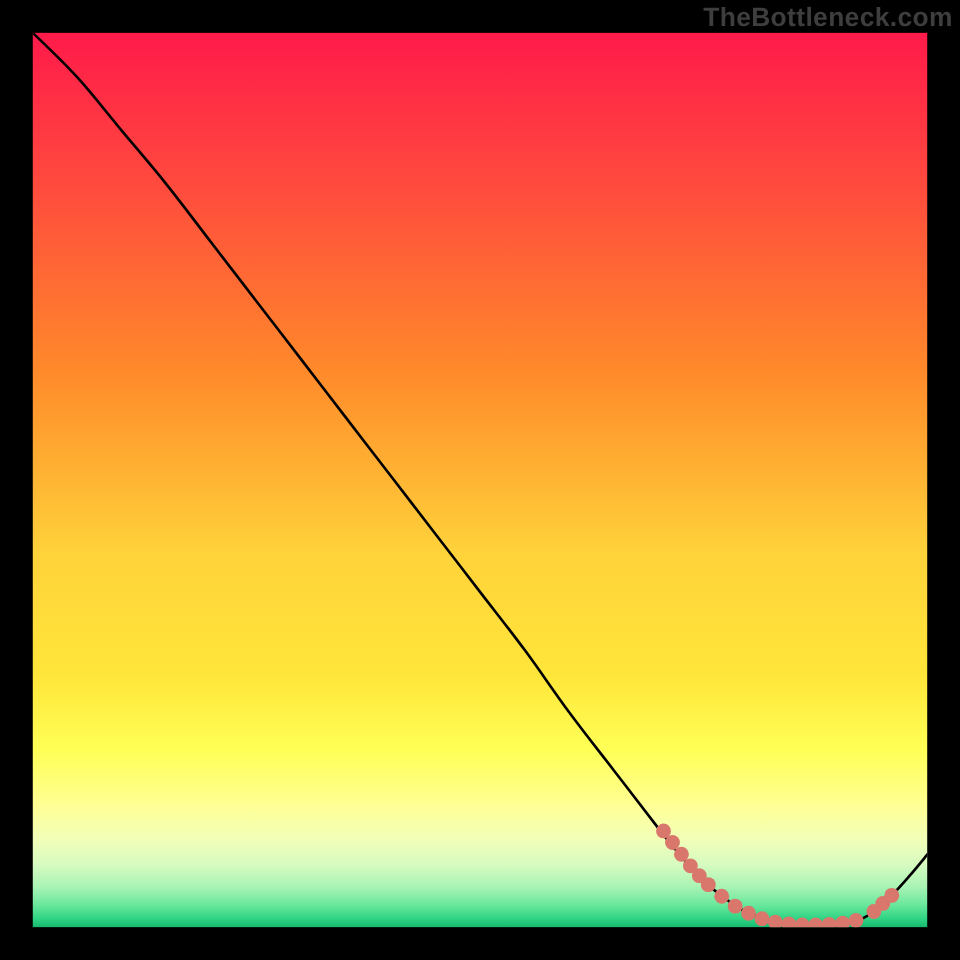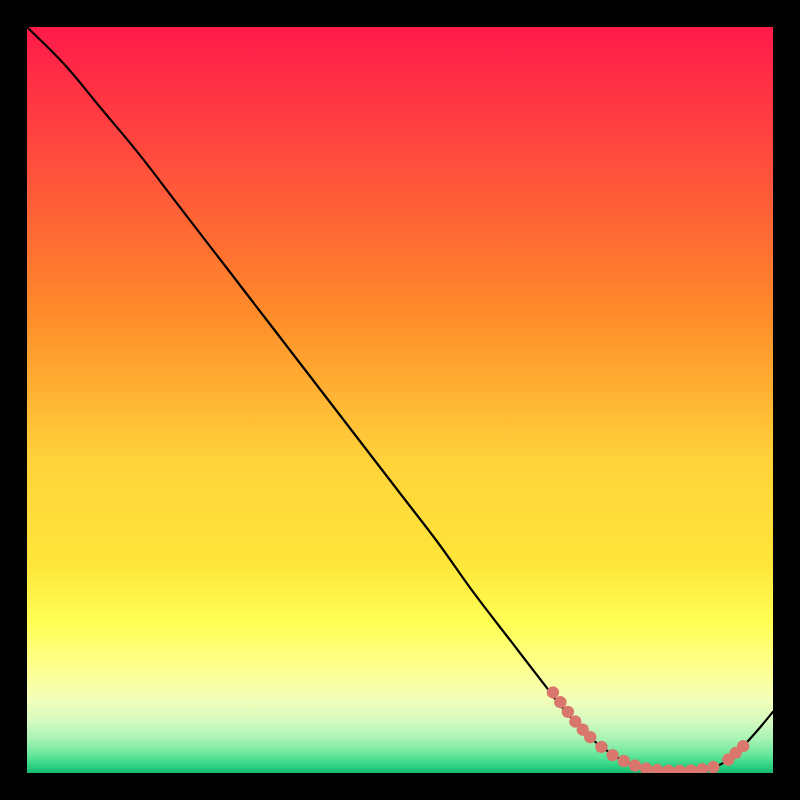--- a/index.html
+++ b/index.html
@@ -38,20 +38,21 @@
   .plot svg {
     display: block;
     width: 746px;
     height: 746px;
   }
 </style>
 </head>
 <body>
 
 <div class="frame">
+  <div class="watermark">TheBottleneck.com</div>
 
   <div class="plot">
     <svg viewBox="0 0 746 746" preserveAspectRatio="none">
       <defs>
         <linearGradient id="bg-grad" x1="0" y1="0" x2="0" y2="1">
           <stop offset="0%" stop-color="#ff1a4a"></stop>
           <stop offset="18%" stop-color="#ff4d3d"></stop>
           <stop offset="38%" stop-color="#ff8a2a"></stop>
           <stop offset="58%" stop-color="#ffd23a"></stop>
           <stop offset="72%" stop-color="#ffe63a"></stop>

